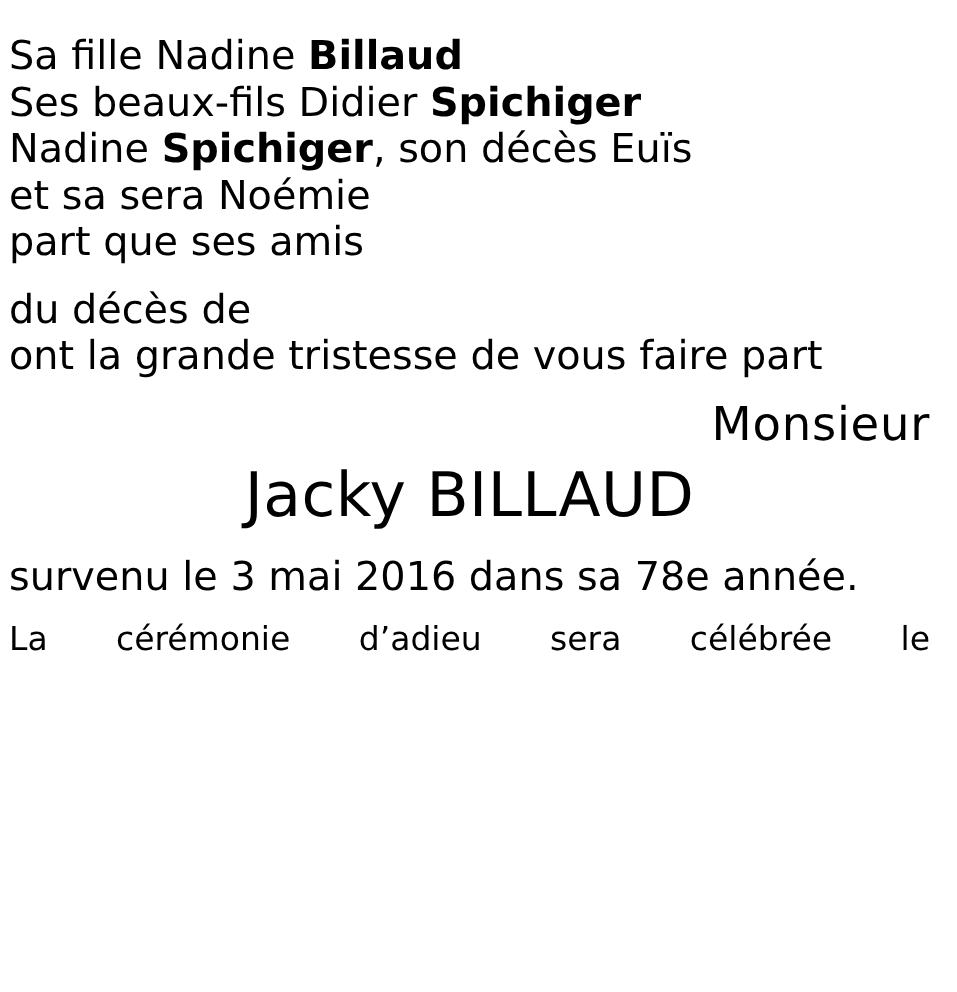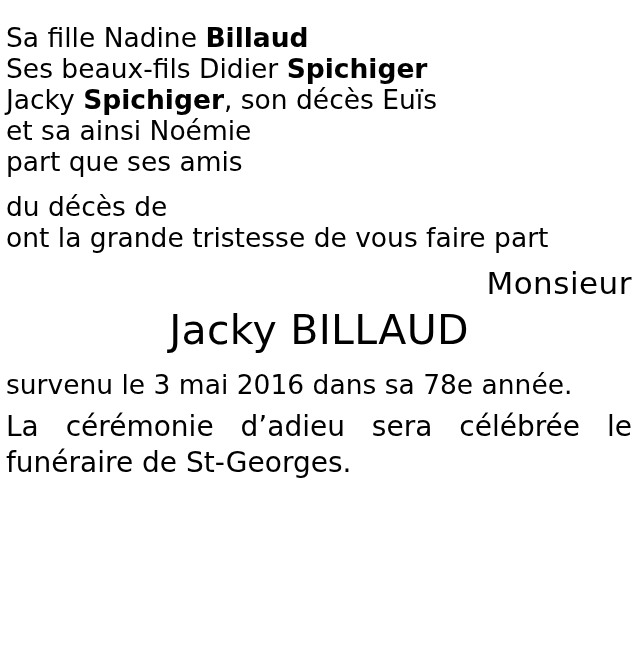--- a/index.html
+++ b/index.html
@@ -11,21 +11,21 @@
     width: 638px;
     height: 661px;
     font-family: "DejaVu Sans", sans-serif;
     color: #000000;
     overflow: hidden;
   }
   .notice {
     box-sizing: border-box;
     width: 638px;
     height: 661px;
-    padding: 22px 6px 0 6px;
+    padding: 22px 18px 0 6px;
     background: #ffffff;
   }
   .line {
     font-size: 26.5px;
     line-height: 31px;
     font-weight: 400;
     white-space: nowrap;
   }
   .line b {
     font-weight: 700;
@@ -55,21 +55,21 @@
     font-weight: 400;
     letter-spacing: 0.3px;
     margin-bottom: 12px;
   }
   .survenu {
     font-size: 26.5px;
     line-height: 36px;
     white-space: nowrap;
   }
   .ceremony {
-    font-size: 28px;
+    font-size: 22px;
     line-height: 36px;
     text-align: justify;
     text-align-last: left;
     margin-top: 6px;
   }
   .ceremony .j1,
   .ceremony .j2 {
     display: block;
     text-align: justify;
     text-align-last: justify;
@@ -86,38 +86,37 @@
 <div class="notice">
 
   <div class="block-family">
     <div class="line">
       <span>Sa fille Nadine </span><b>Billaud</b><span></span>
     </div>
     <div class="line">
       <span>Ses beaux-fils Didier </span><b>Spichiger</b><span></span>
     </div>
     <div class="line">
-      <span>Jacky </span><b>Spichiger</b><span>, son décès Euïs</span>
+      <span>Nadine </span><b>Spichiger</b><span>, son décès Euïs</span>
     </div>
     <div class="line">
-      <span>et sa ainsi Noémie</span>
+      <span>et sa sera Noémie</span>
     </div>
     <div class="line">
       <span>part que ses amis</span>
     </div>
   </div>
 
   <div class="block-announce">
     <div class="announce-line">du décès de</div>
     <div class="announce-line">ont la grande tristesse de vous faire part</div>
   </div>
 
   <div class="title-monsieur">Monsieur</div>
   <div class="title-name">Jacky BILLAUD</div>
 
   <div class="survenu">survenu le 3 mai 2016 dans sa 78e année.</div>
 
   <div class="ceremony">
     <span class="j1">La cérémonie d’adieu sera célébrée le</span>
-    <span class="j3">funéraire de St-Georges.</span>
   </div>
 
 </div>
 
 </body></html>

